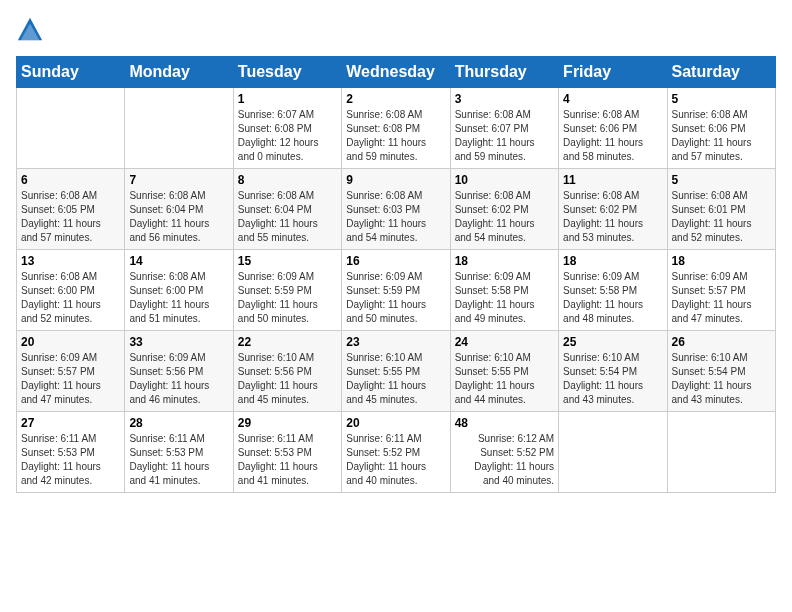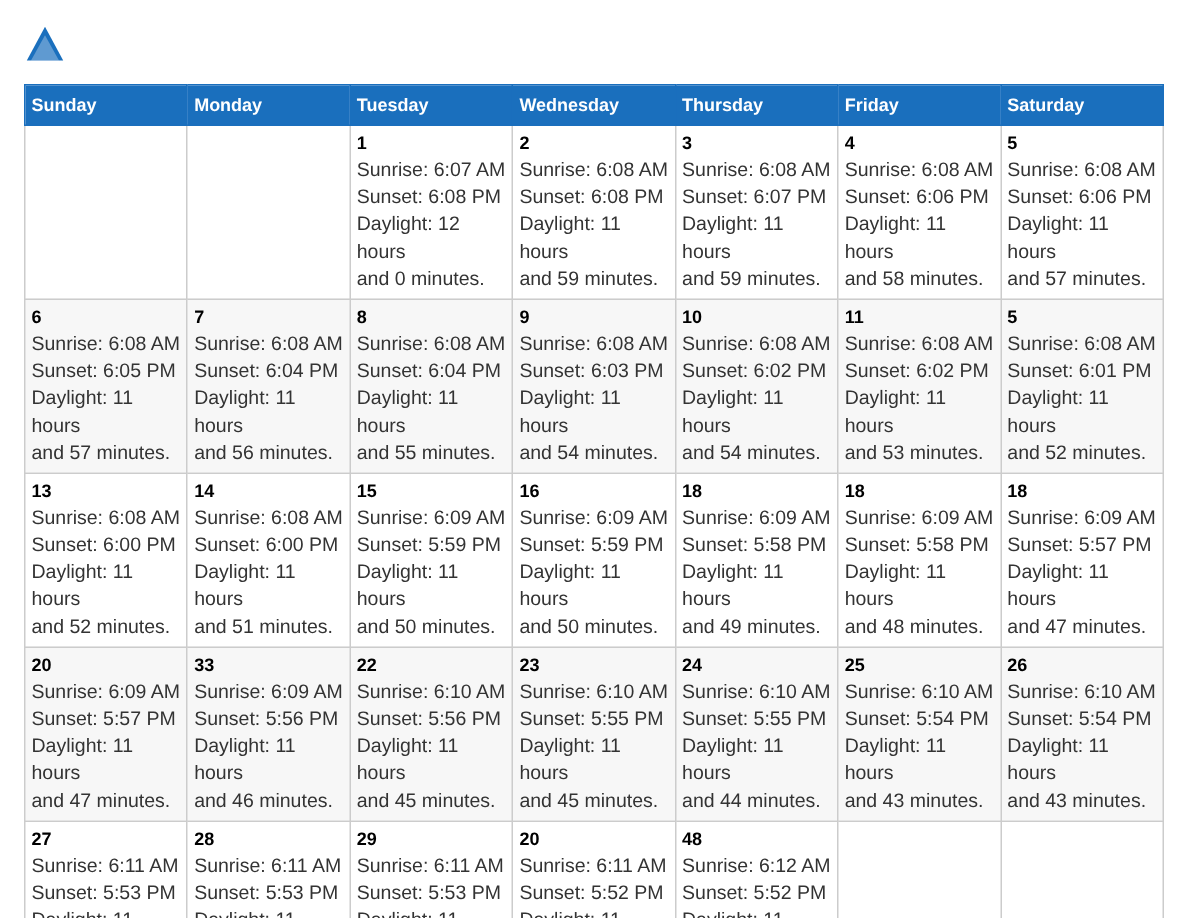--- a/index.html
+++ b/index.html
@@ -47,21 +47,21 @@
     .calendar {
       width: 100%;
       border-collapse: collapse;
       font-size: 11px;
     }
     .calendar thead th {
       background: #1a6fbd;
       color: #fff;
       padding: 6px 4px;
       text-align: left;
-      font-size: 12px;
+      font-size: 16px;
       font-weight: bold;
       border: 1px solid #1a6fbd;
     }
     .calendar tbody td {
       border: 1px solid #ccc;
       vertical-align: top;
       padding: 4px;
       width: calc(100% / 7);
       min-height: 80px;
       background: #fff;
@@ -70,21 +70,21 @@
       background: #f7f7f7;
     }
     .day-num {
       font-weight: bold;
       font-size: 12px;
       margin-bottom: 2px;
       display: block;
     }
     .day-detail {
       color: #333;
-      font-size: 13px;
+      font-size: 10px;
       line-height: 1.4;
     }
     .empty-cell {
       background: #fff !important;
     }
   </style>
 </head>
 <body>
 
 <div class="header">
@@ -333,21 +333,21 @@
         </td>
         <td>
           <span class="day-num">20</span>
           <div class="day-detail" style="white-space: pre-line;">Sunrise: 6:11 AM
 Sunset: 5:52 PM
 Daylight: 11 hours
 and 40 minutes.</div>
         </td>
         <td>
           <span class="day-num">48</span>
-          <div class="day-detail" style="white-space: pre-line;">Sunrise: 6:12 AM
+          <div class="day-detail" style="white-space: pre-line; text-align: right;">Sunrise: 6:12 AM
 Sunset: 5:52 PM
 Daylight: 11 hours
 and 40 minutes.</div>
         </td>
         <td class="empty-cell"></td>
         <td class="empty-cell"></td>
       </tr>
     </tbody>
 </table>
 

